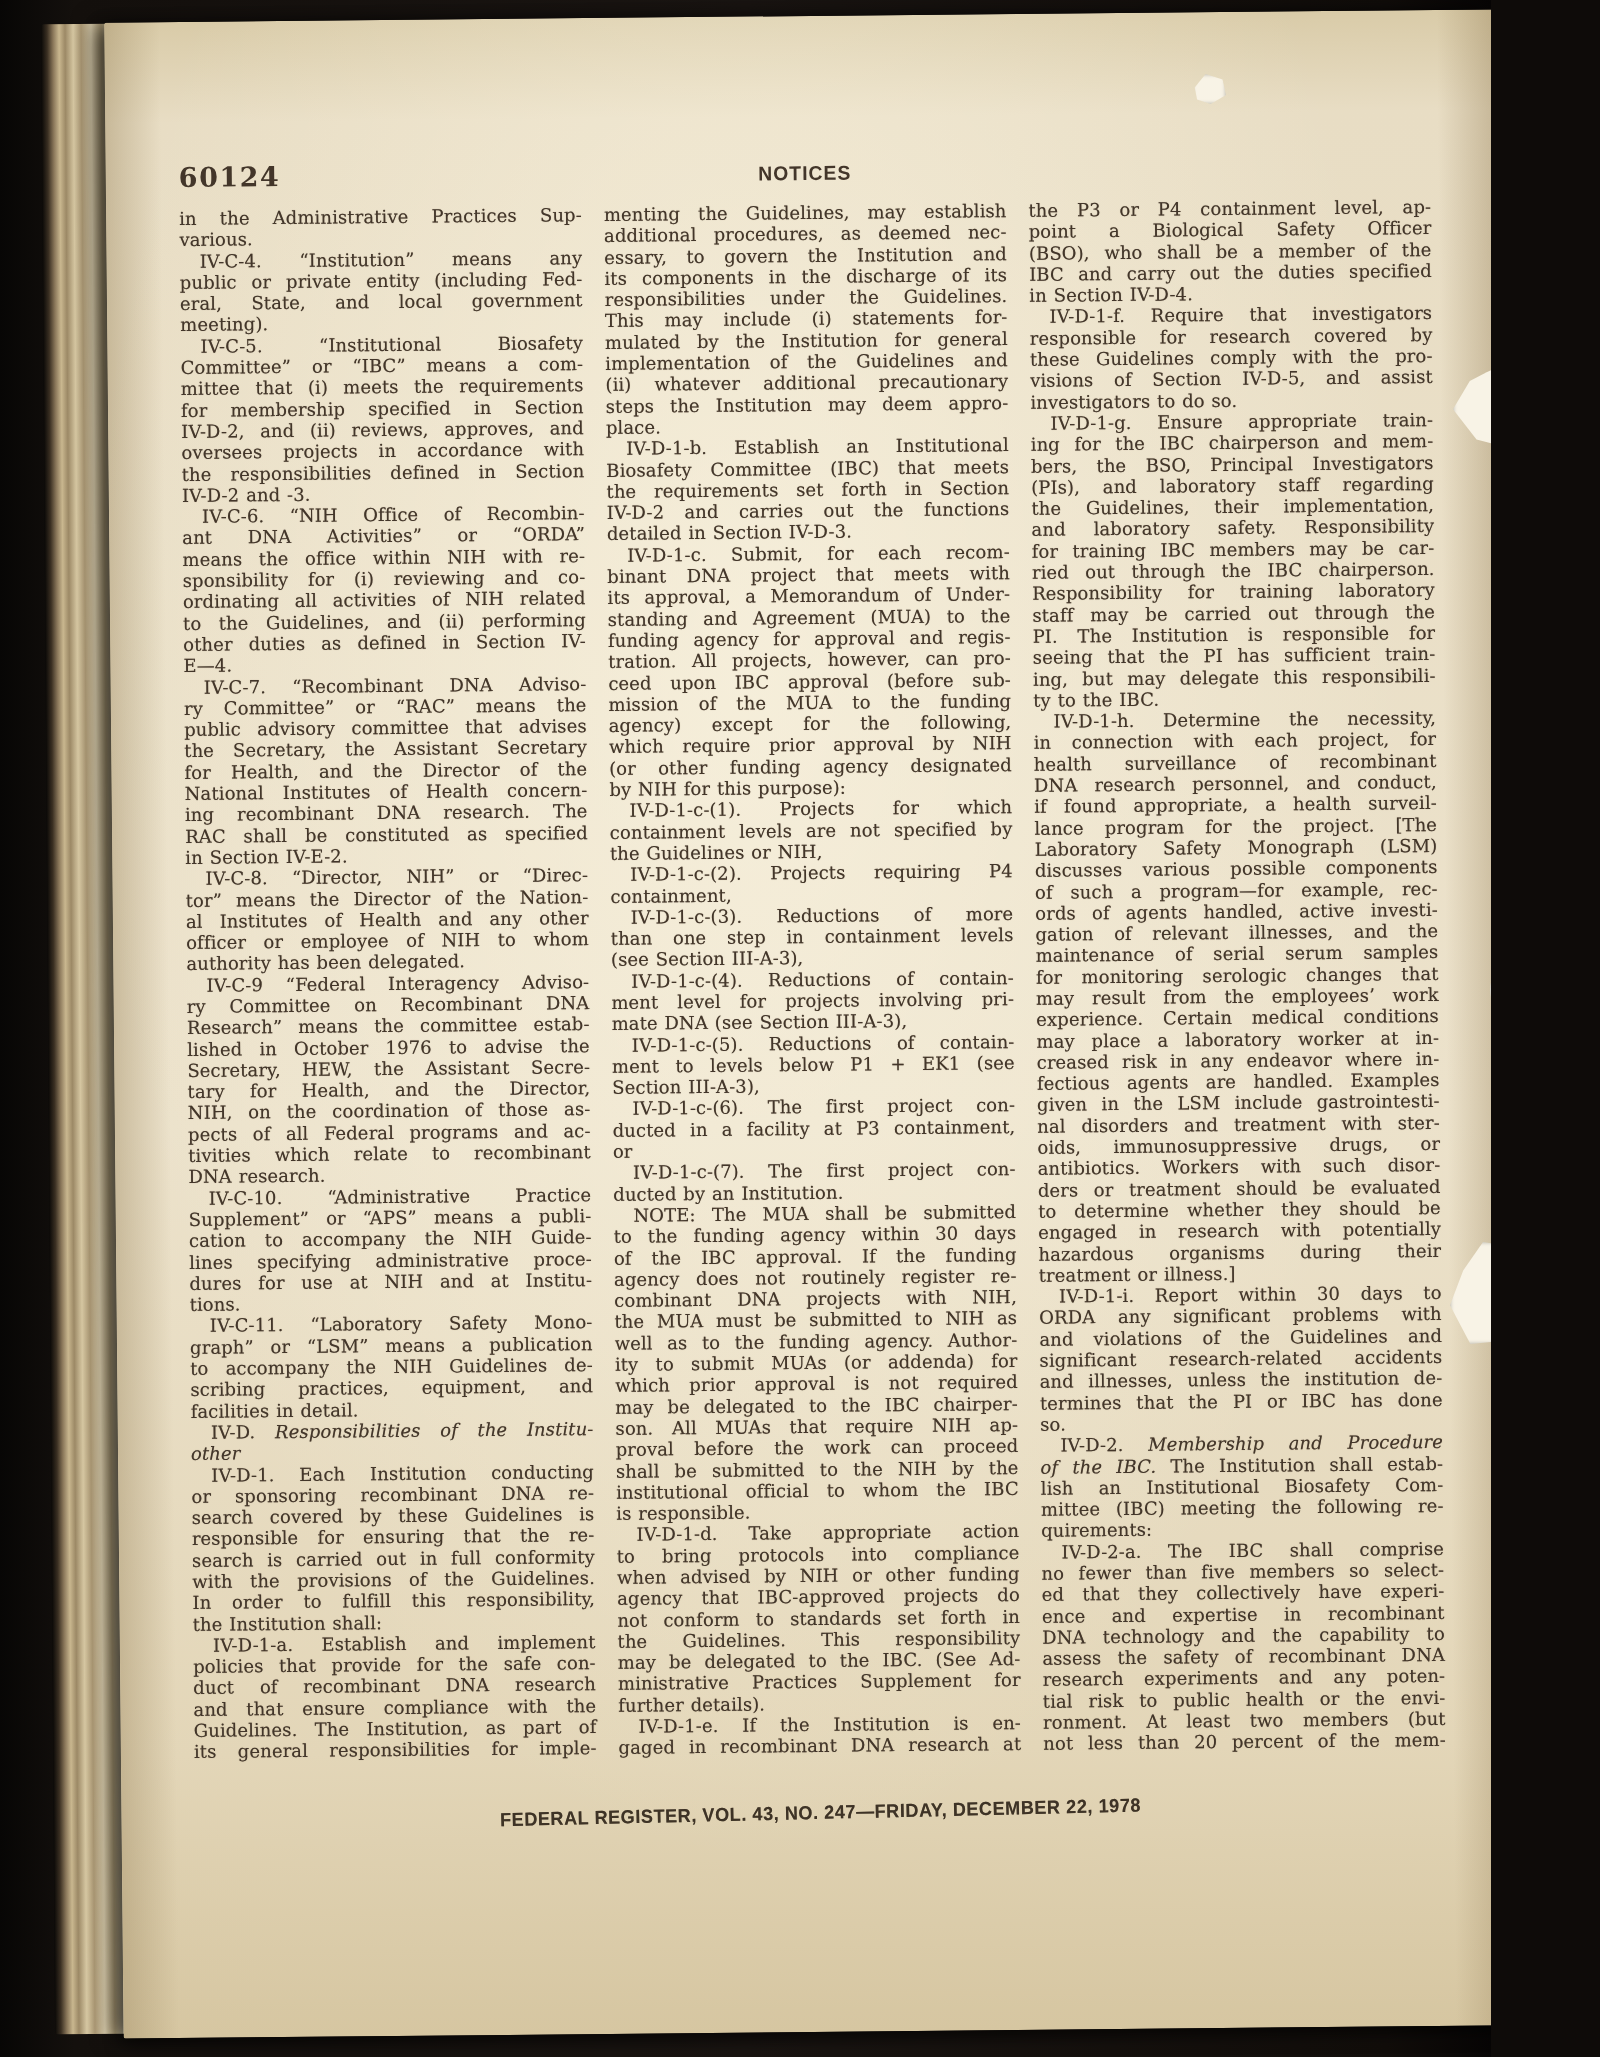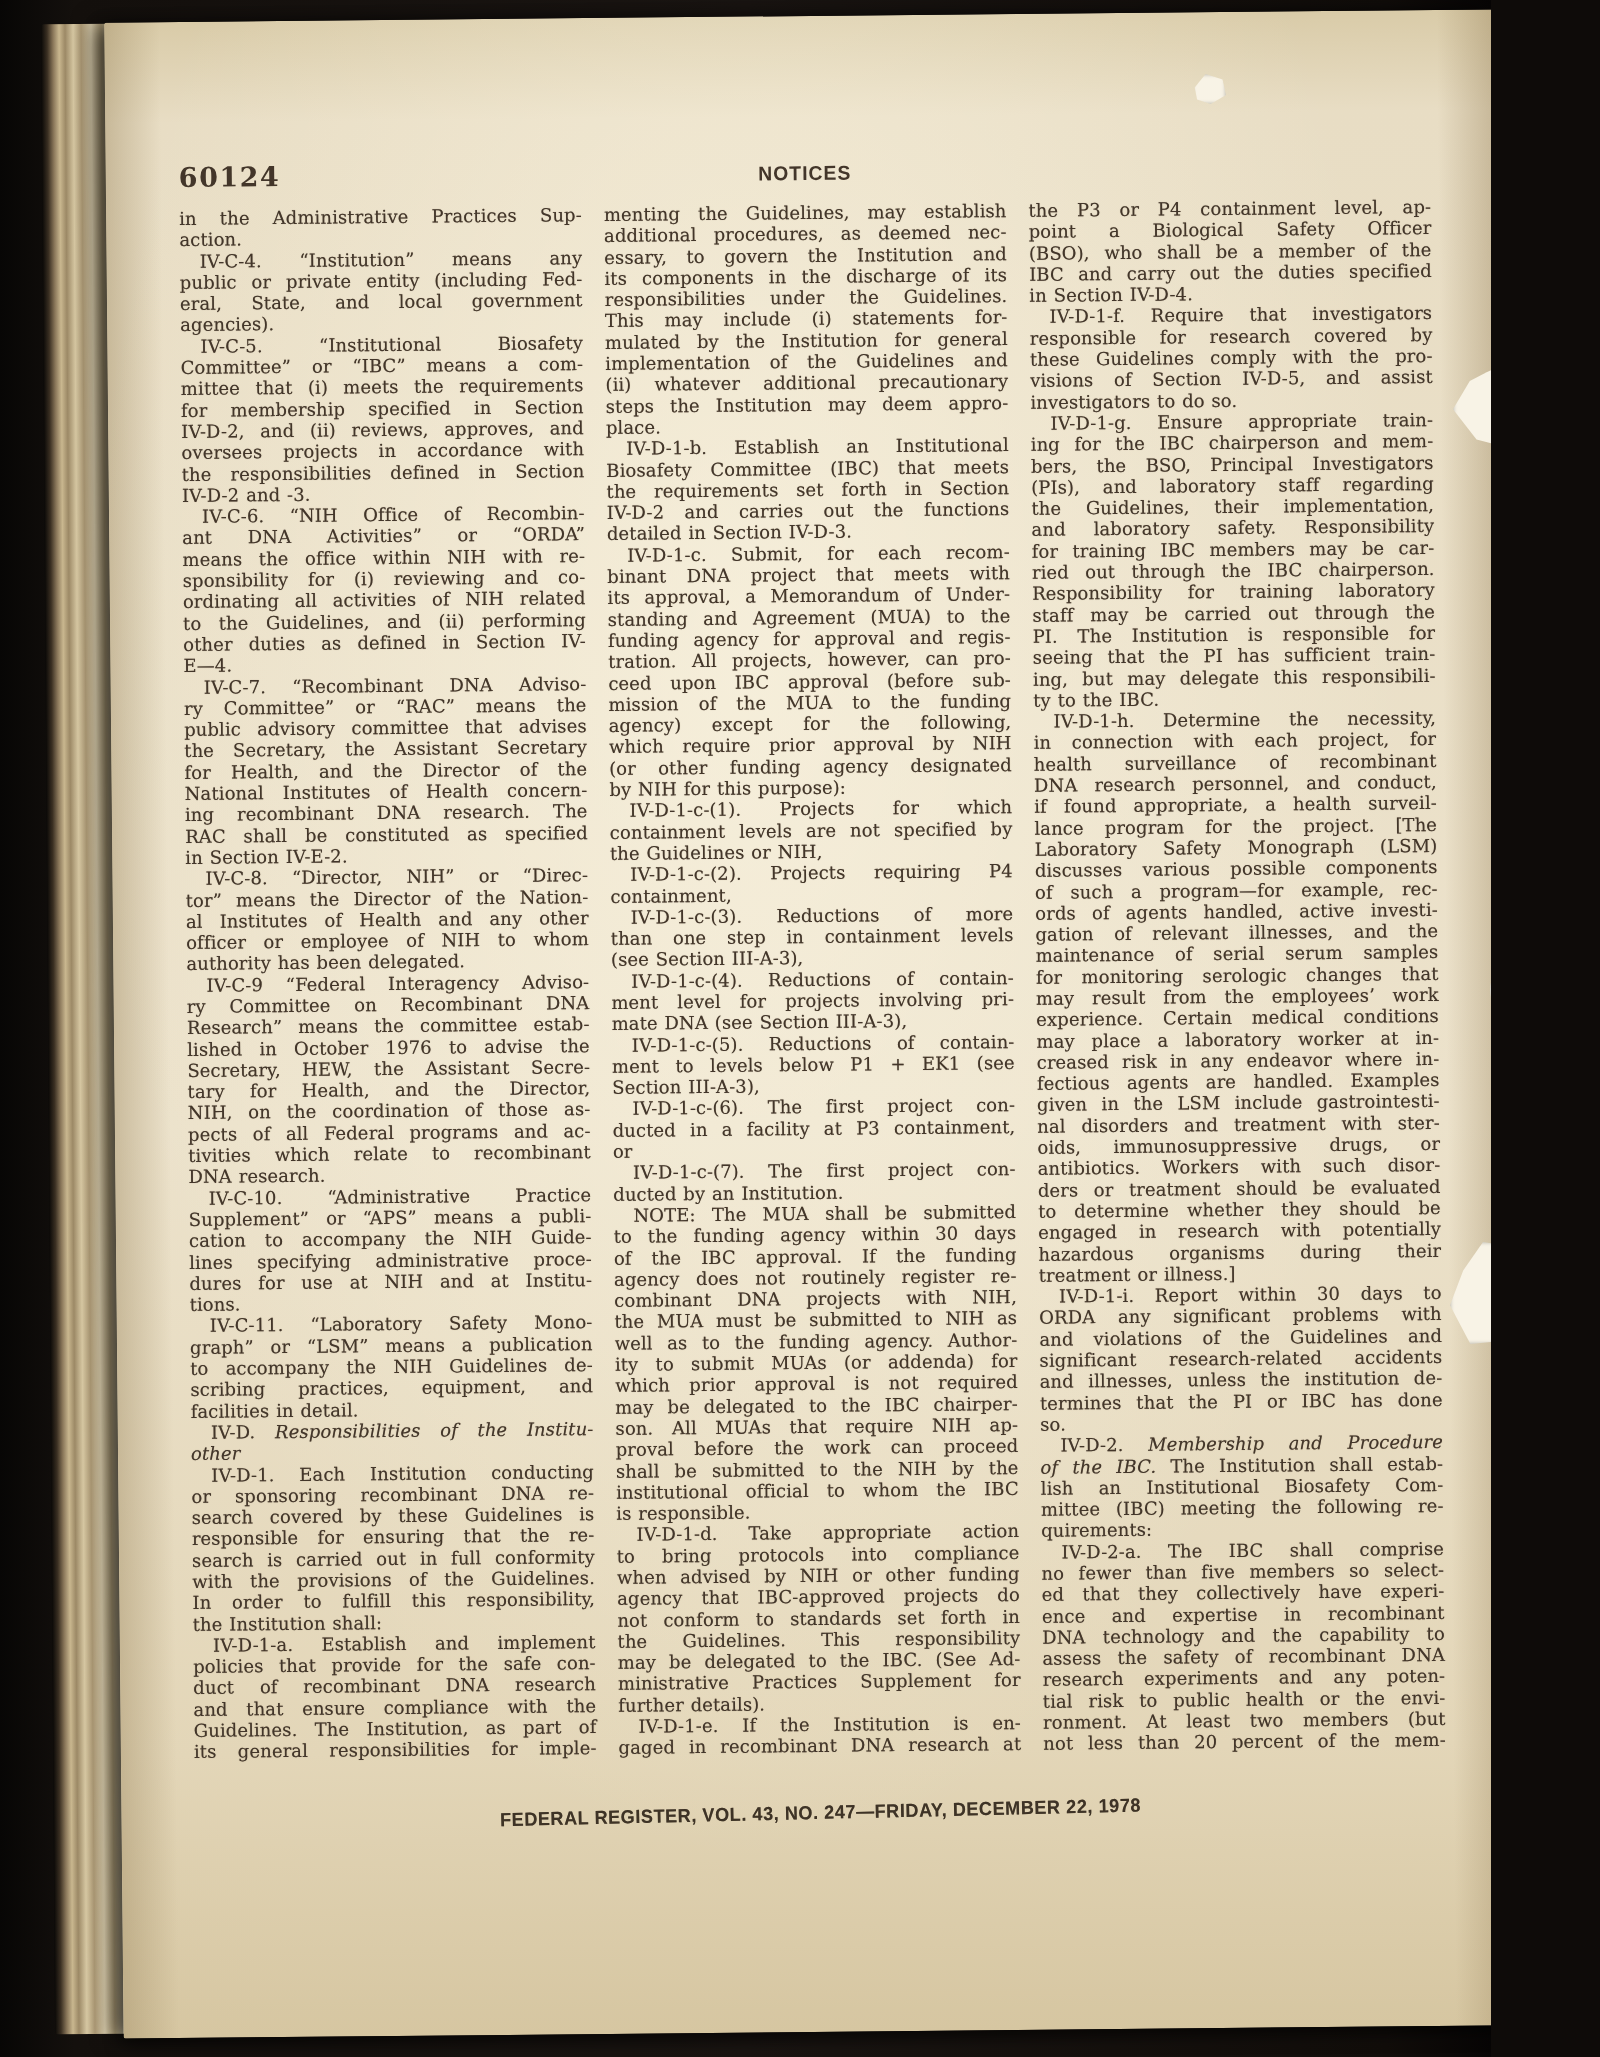--- a/index.html
+++ b/index.html
@@ -72,25 +72,25 @@
 
 <div class="scene">
   <div class="page-stack"></div>
 
   <div class="paper">
     <div class="page-number">60124</div>
     <div class="running-head">NOTICES</div>
     <div class="columns" id="cols">
         <div class="col">
           <div class="line"><span>in the Administrative Practices Sup-</span></div>
-          <div class="line end"><span>action.</span></div>
+          <div class="line end"><span>various.</span></div>
           <div class="line ind"><span>IV-C-4. “Institution” means any</span></div>
           <div class="line"><span>public or private entity (including Fed-</span></div>
           <div class="line"><span>eral, State, and local government</span></div>
-          <div class="line end"><span>agencies).</span></div>
+          <div class="line end"><span>meeting).</span></div>
           <div class="line ind"><span>IV-C-5. “Institutional Biosafety</span></div>
           <div class="line"><span>Committee” or “IBC” means a com-</span></div>
           <div class="line"><span>mittee that (i) meets the requirements</span></div>
           <div class="line"><span>for membership specified in Section</span></div>
           <div class="line"><span>IV-D-2, and (ii) reviews, approves, and</span></div>
           <div class="line"><span>oversees projects in accordance with</span></div>
           <div class="line"><span>the responsibilities defined in Section</span></div>
           <div class="line end"><span>IV-D-2 and -3.</span></div>
           <div class="line ind"><span>IV-C-6. “NIH Office of Recombin-</span></div>
           <div class="line"><span>ant DNA Activities” or “ORDA”</span></div>

